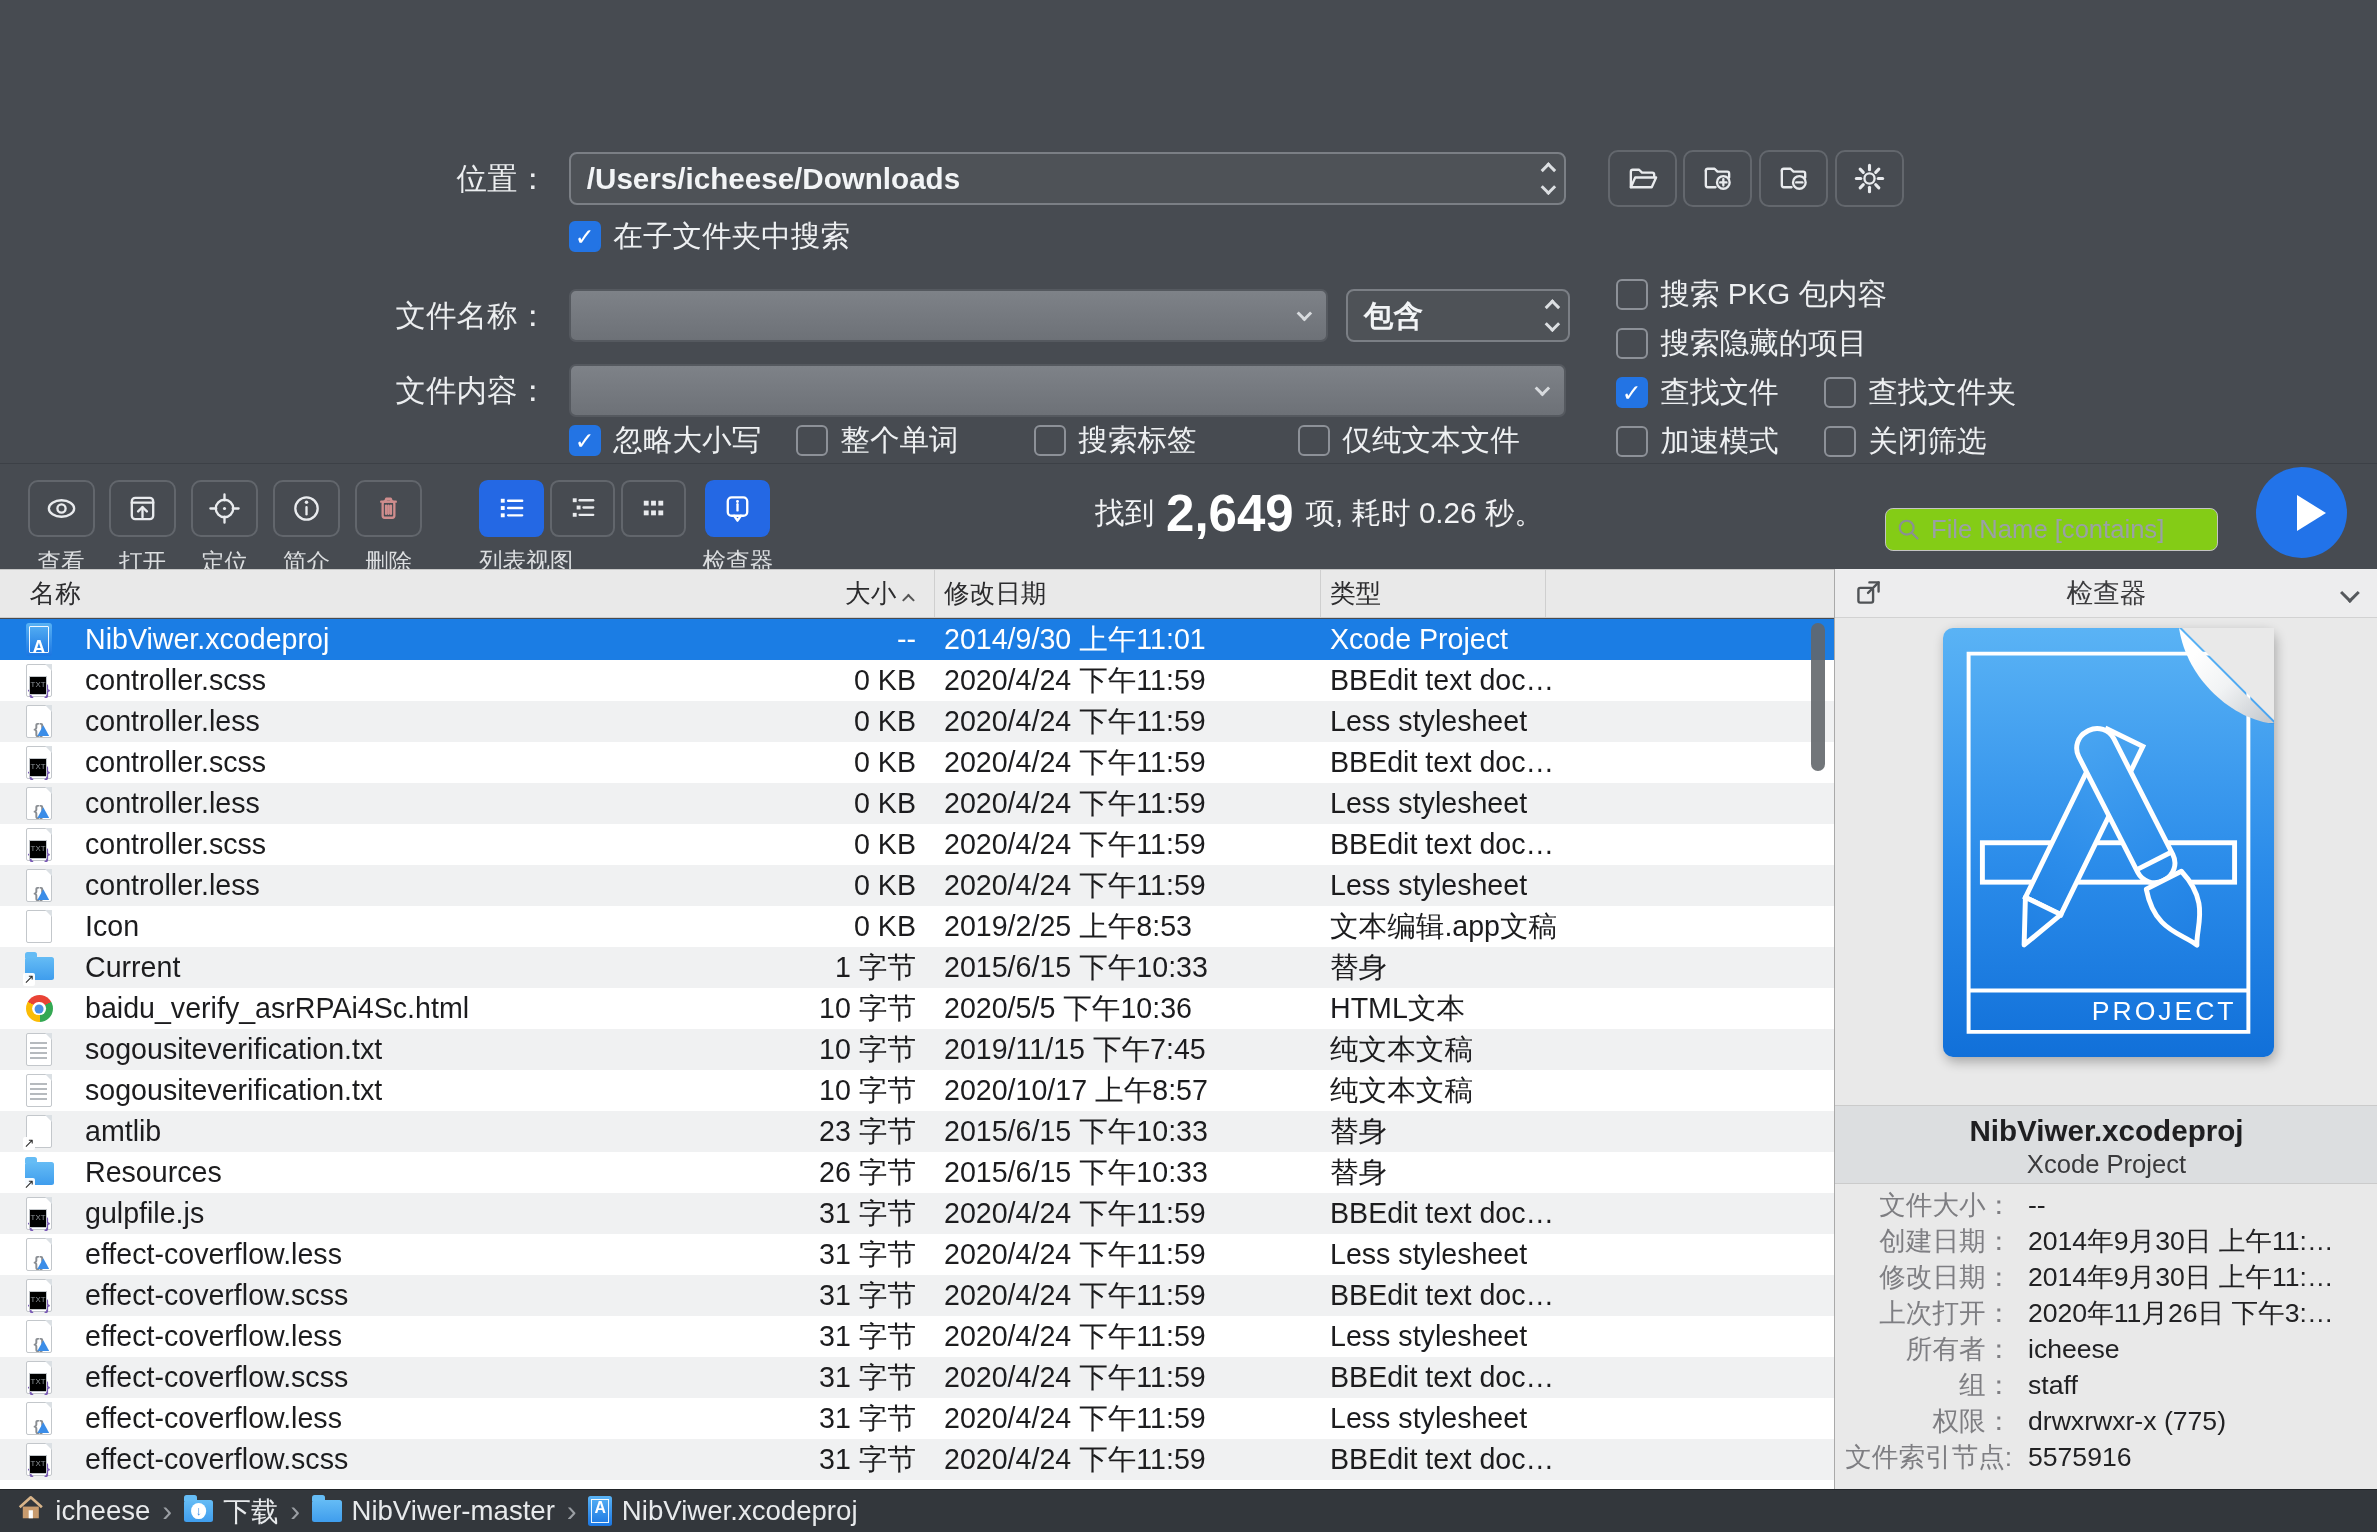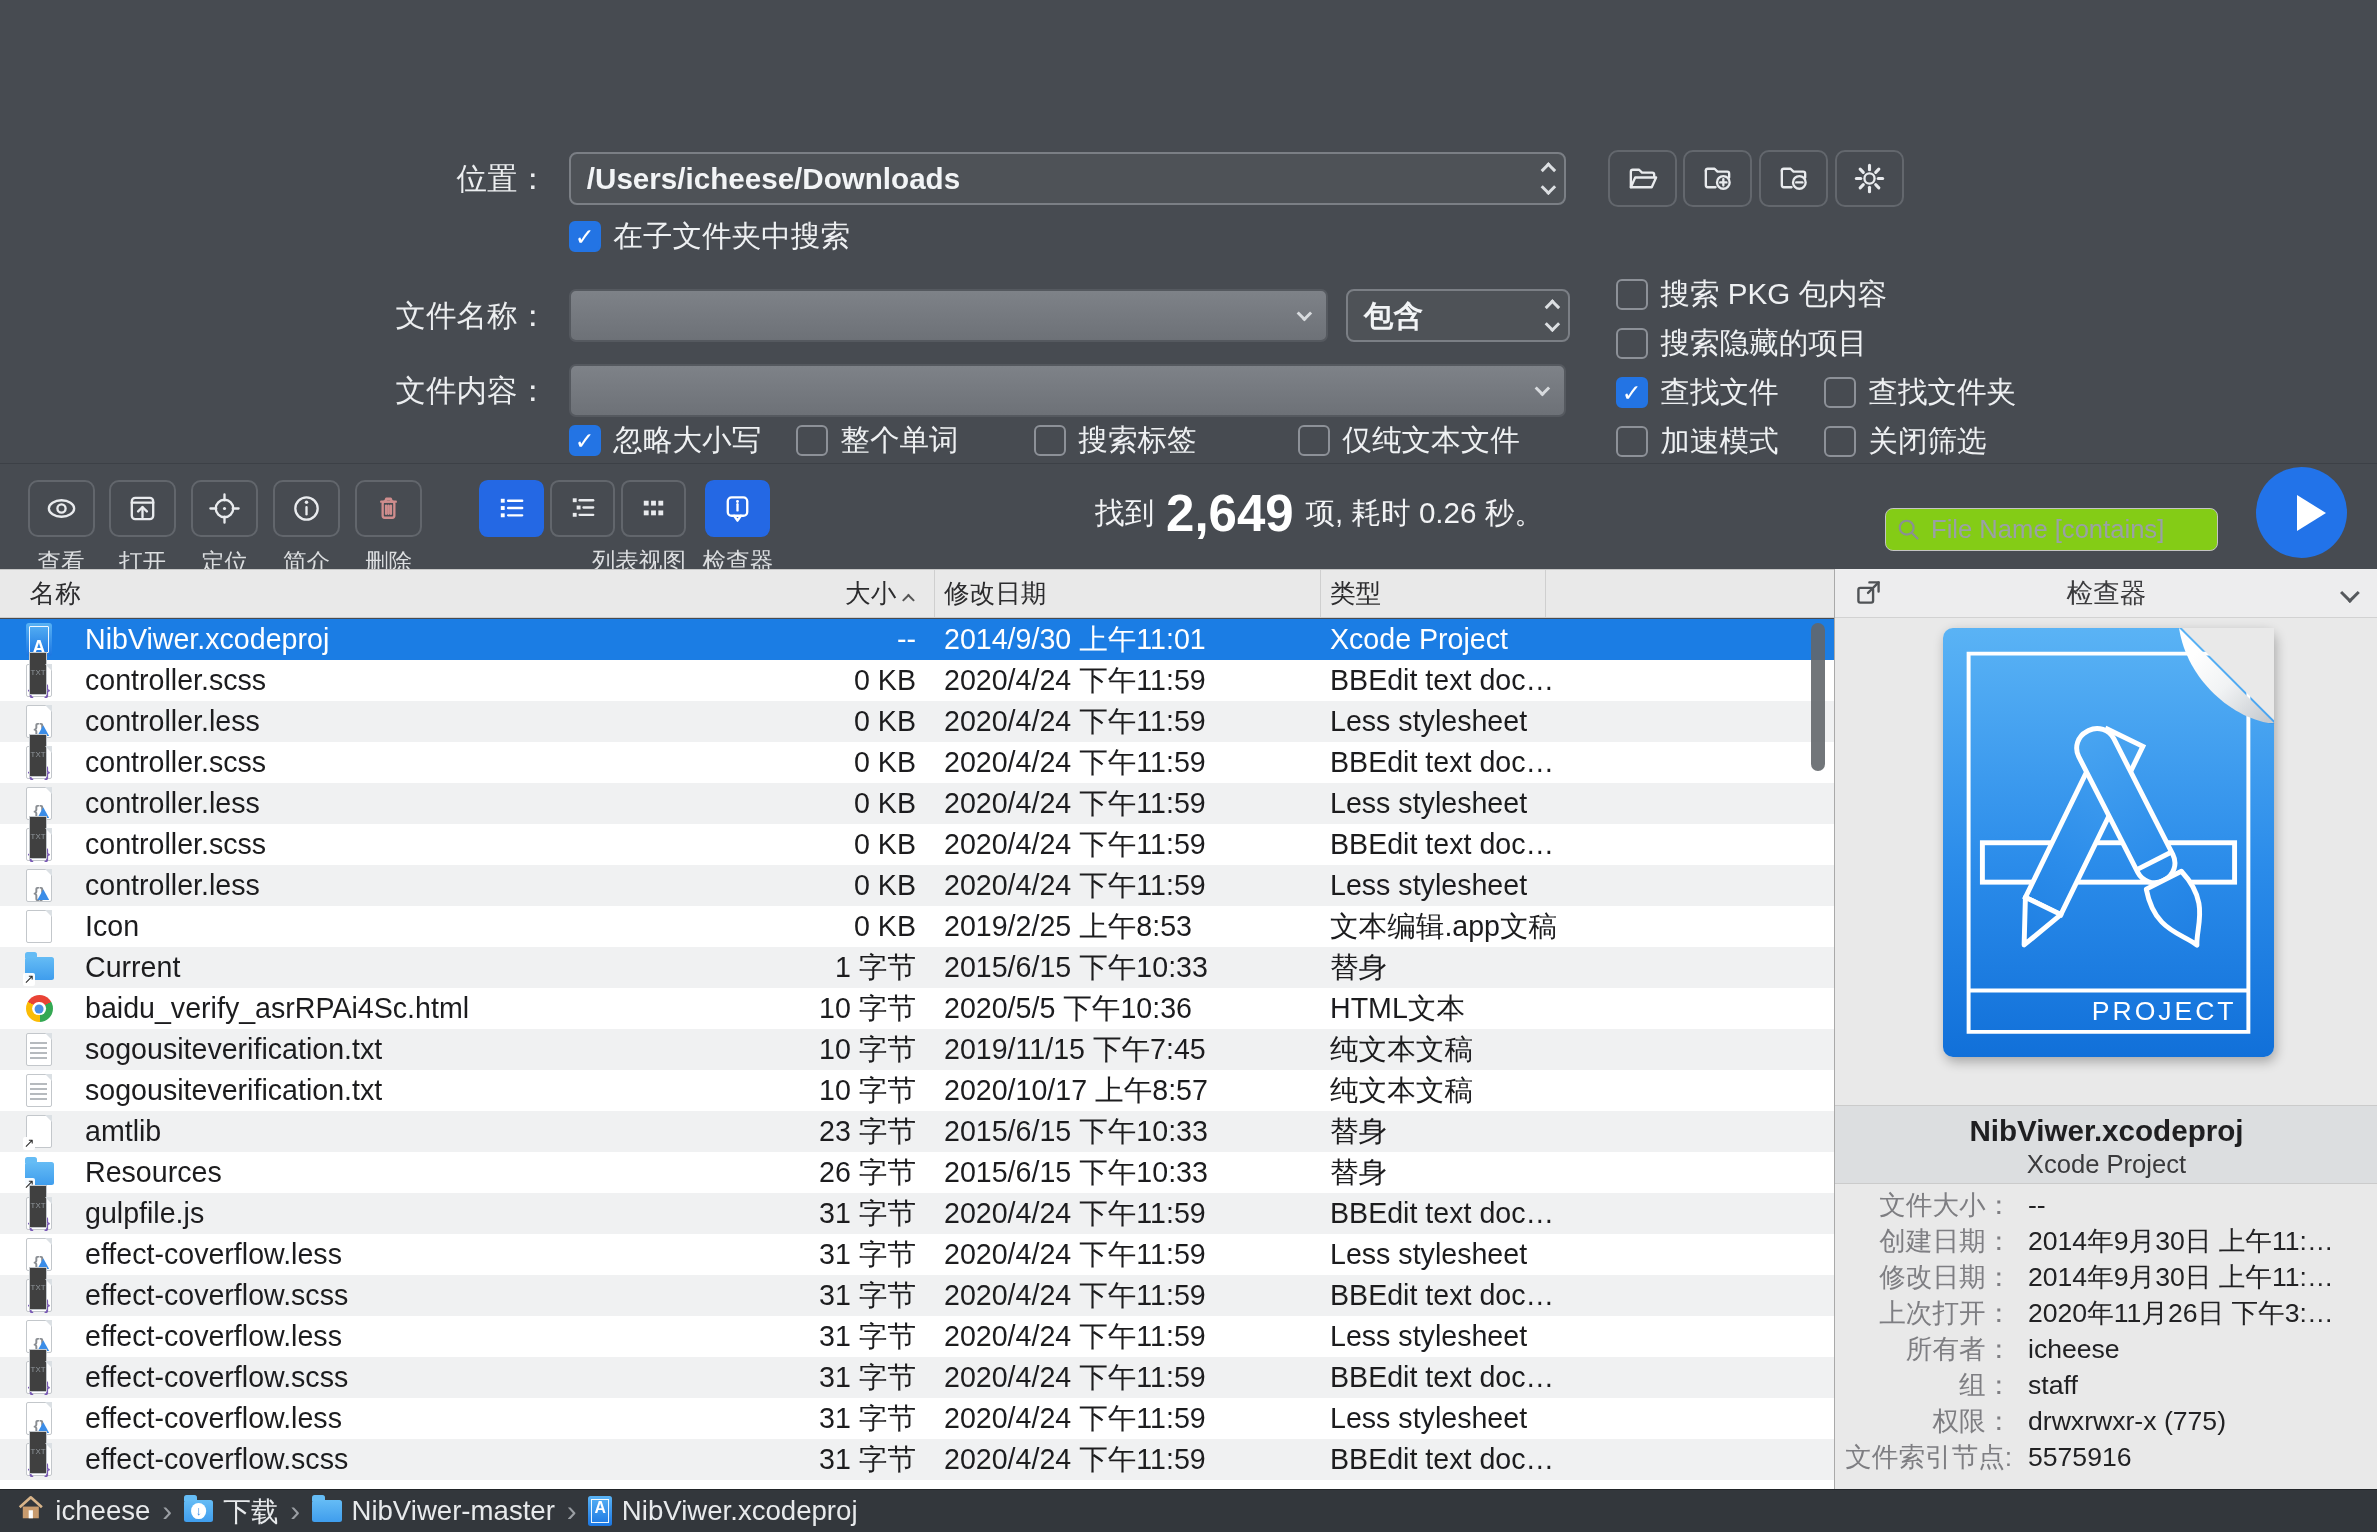--- a/index.html
+++ b/index.html
@@ -62,21 +62,21 @@
   .right-cbs .cb:nth-of-type(6){left:1824px;top:373px;}
 
   
   .toolbar{position:absolute;left:0;top:463px;width:100%;height:106px;border-top:1px solid #3c4046;}
   .tact{position:absolute;top:15.8px;width:67px;text-align:center;}
   .tact .tbtn{width:67px;height:57px;border-radius:9.9px;border:2px solid #62666c;background:transparent;cursor:pointer;padding:0;display:flex;align-items:center;justify-content:center;margin:0 auto;}
   .tact .tlabel{display:block;margin-top:8.9px;font-size:23.6px;color:#dcdee0;white-space:nowrap;}
   .vgroup{position:absolute;left:479px;top:15.8px;display:flex;gap:5.9px;}
   .vbtn{width:65px;height:57px;border-radius:8.9px;border:2px solid #62666c;background:transparent;cursor:pointer;padding:0;display:flex;align-items:center;justify-content:center;}
   .vbtn.active{background:#2468e4;border-color:#2468e4;}
-  .vglabel{position:absolute;left:479px;top:81px;width:207px;text-align:right;font-size:23.6px;color:#dcdee0;}
+  .vglabel{position:absolute;left:479px;top:81px;width:207px;text-align:left;font-size:23.6px;color:#dcdee0;}
   .insp-toggle{position:absolute;left:705px;top:15.8px;}
   .insp-label{position:absolute;left:676px;top:81px;width:124px;text-align:center;font-size:23.6px;color:#dcdee0;}
   .status{position:absolute;left:1093px;top:0;height:99px;width:453px;display:flex;align-items:center;justify-content:center;gap:7.9px;color:#f2f3f5;font-size:29.6px;white-space:nowrap;}
   .status .count{font-size:51px;font-weight:bold;color:#fff;margin:0 3.9px;}
   .filter{position:absolute;left:1885px;top:32.5px;width:333px;height:43px;background:#84cc16;border:1px solid #c4c4c4;border-radius:7.9px;margin-top:11px;}
   .filter svg{position:absolute;left:9.9px;top:8.9px;}
   .filter input{position:absolute;left:43px;top:2px;width:280px;height:37px;border:none;outline:none;background:transparent;font-size:25.6px;color:#333;}
   .filter input::placeholder{color:#9aa0a6;}
   .play{position:absolute;left:2256px;top:3px;width:91px;height:91px;border-radius:50%;background:#2273e9;border:none;cursor:pointer;}
   .play .tri{display:block;margin-left:35px;width:0;height:0;border-left:29.6px solid #fff;border-top:18.7px solid transparent;border-bottom:18.7px solid transparent;}
@@ -102,21 +102,21 @@
   .c-date{left:944px;}
   .c-type{left:1330px;}
   .scrollthumb{position:absolute;right:4.9px;top:3.9px;width:13.8px;height:148px;border-radius:6.9px;background:#63676c;opacity:.9;cursor:pointer;}
 
   
   .ric{position:absolute;left:21.7px;top:3px;width:35px;height:35px;}
   .docbase{position:absolute;left:3.9px;top:1px;width:26.6px;height:33px;background:#fff;border:1px solid #c3c7cb;border-radius:2px;}
   .docbase::after{content:'';position:absolute;top:-1px;right:-1px;width:0;height:0;border-top:7.9px solid #dbe0e4;border-left:7.9px solid transparent;}
   .lines::before{content:'';position:absolute;left:3.9px;top:7.9px;width:16.7px;height:19.7px;background:repeating-linear-gradient(#b6babe 0 2px,transparent 2px 4.9px);}
   .g-bb{position:absolute;left:0;width:100%;top:4.9px;text-align:center;font-size:14.8px;font-weight:bold;color:#7a5bb5;}
-  .g-txt{position:absolute;bottom:1px;left:2px;font-size:7.9px;line-height:8.9px;color:#8f959a;border:1px solid #c3c7cb;background:#404040;padding:16px 1px;}
+  .g-txt{position:absolute;bottom:1px;left:2px;font-size:7.9px;line-height:8.9px;color:#8f959a;border:1px solid #c3c7cb;background:#000000;padding:4px 1px;}
   .g-less{position:absolute;left:6.9px;top:3px;font-size:14.8px;font-weight:bold;color:#898d92;}
   .g-blue{position:absolute;right:2px;bottom:1px;width:11.8px;height:10.8px;background:#3b8de8;clip-path:polygon(50% 0,100% 100%,0 100%);}
   .mini-xcode{position:absolute;left:3.9px;top:1px;width:26.6px;height:33px;border-radius:3px;background:linear-gradient(#58b2f4,#1b76e2);}
   .mini-xcode::before{content:'';position:absolute;inset:3px;border:1.5px solid rgba(255,255,255,.92);border-radius:1px;}
   .mini-xcode::after{content:'A';position:absolute;left:0;right:0;top:3.9px;text-align:center;color:#fff;font-size:17.7px;font-weight:bold;}
   .foldr{position:absolute;left:3px;top:6.9px;width:29.6px;height:22.7px;border-radius:2.5px;background:linear-gradient(#65bcf5,#3f9ded);}
   .foldr::before{content:'';position:absolute;top:-4.9px;left:0;width:12.8px;height:5.9px;border-radius:2.5px 2.5px 0 0;background:#65bcf5;}
   .chromeic{position:absolute;left:3.9px;top:3.9px;width:27.6px;height:27.6px;border-radius:50%;background:conic-gradient(from -60deg,#e94335 0 120deg,#34a853 120deg 240deg,#fbbc05 240deg 360deg);}
   .chromeic::before{content:'';position:absolute;left:50%;top:50%;width:13.8px;height:13.8px;transform:translate(-50%,-50%);border-radius:50%;background:#fff;}
   .chromeic::after{content:'';position:absolute;left:50%;top:50%;width:8.9px;height:8.9px;transform:translate(-50%,-50%);border-radius:50%;background:#4a8fe2;}

